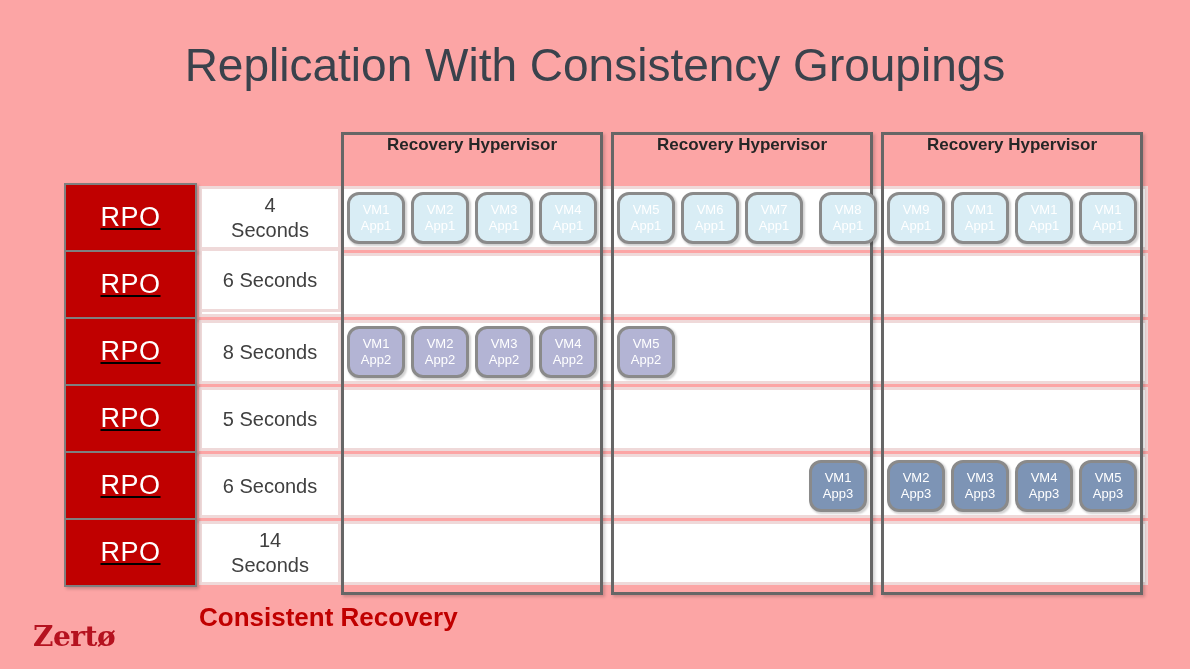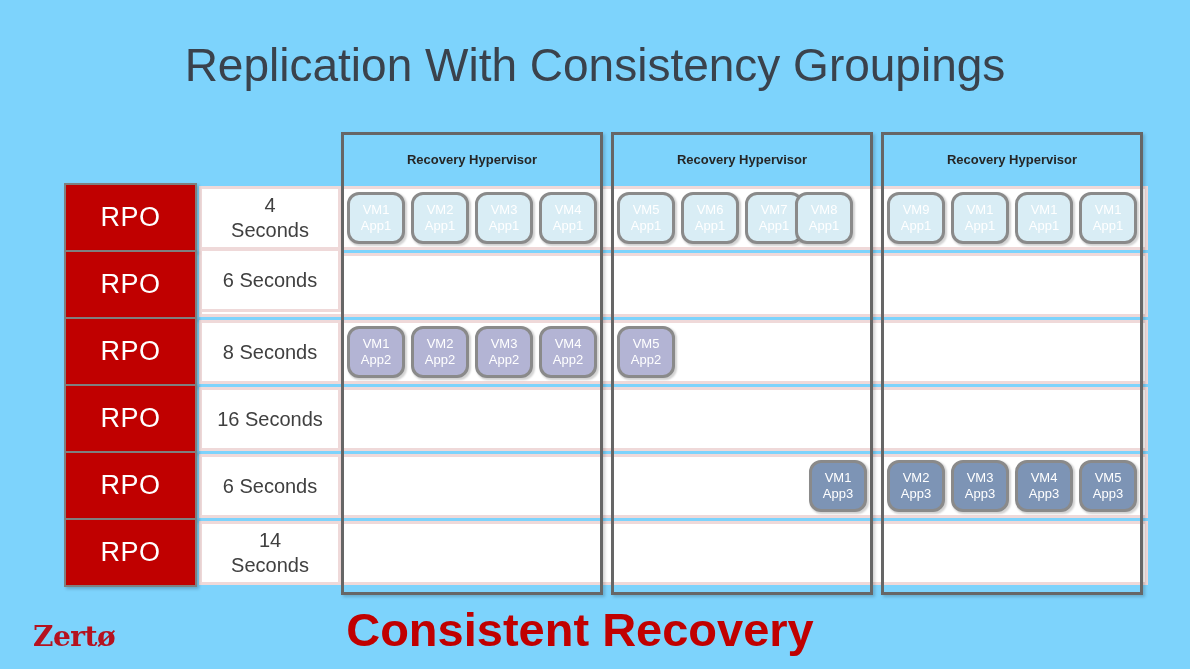--- a/index.html
+++ b/index.html
@@ -3,65 +3,66 @@
 <meta charset="utf-8">
 <style>
   :root{
     --rpo-red:#C00000; --caption-red:#C00000; --logo-red:#B5121F;
     --app1-fill:#D9EDF5; --app2-fill:#B3B4D4; --app3-fill:#7D94B5;
     --vm-border:#8A8A8A; --pink:#EFD9D9; --hyp-border:#666666;
     --title-color:#3A424C; --time-text:#404040; --header-text:#262626;
   }
   html,body{margin:0;padding:0;background:#e8e8e8;}
   .slide{
-    position:relative;width:1190px;height:669px;background:#7dd3fc;
+    position:relative;width:1190px;height:669px;background:#fca5a5;
     font-family:"Liberation Sans",sans-serif;overflow:hidden;margin:0 auto;
   }
   .slide-title{
     position:absolute;left:0;top:38px;width:100%;text-align:center;
     font-size:46px;font-weight:400;letter-spacing:0px;color:var(--title-color);
   }
   .hyp-panel{
     position:absolute;top:132px;width:256px;height:457px;
     border:3px solid var(--hyp-border);background:transparent;z-index:4;
     box-shadow:2px 2px 3px rgba(0,0,0,0.18);pointer-events:none;
   }
   .hyp-label{
-    display:block;text-align:center;margin-top:17px;
-    font-size:13px;font-weight:700;color:var(--header-text);
+    display:block;text-align:center;
+    font-size:17px;font-weight:700;color:var(--header-text);
   }
   .row-band{
     position:absolute;left:199px;width:943px;height:58px;
     border:3px solid var(--pink);background:#ffffff;z-index:1;
   }
   .time-cell{
     position:absolute;left:199px;width:136px;height:58px;
     border:3px solid var(--pink);background:#ffffff;z-index:2;
     display:flex;flex-direction:column;align-items:center;justify-content:center;
     font-size:20px;color:var(--time-text);line-height:25px;text-align:center;
   }
   .rpo-badge{
     position:absolute;left:64px;width:129px;height:65px;
     background:var(--rpo-red);border:2px solid #7F7F7F;z-index:3;
     display:flex;align-items:center;justify-content:center;
     box-shadow:2px 2px 3px rgba(0,0,0,0.2);
+    text-decoration:underline;
   }
   .rpo-badge span{color:#ffffff;font-size:27px;letter-spacing:0.5px;}
   .vm-box{
     position:absolute;width:52px;height:46px;border:3px solid var(--vm-border);
     border-radius:12px;z-index:5;display:flex;flex-direction:column;
     align-items:center;justify-content:center;color:#ffffff;font-size:13px;
     line-height:16px;box-shadow:1.5px 1.5px 2px rgba(0,0,0,0.18);
   }
   .vm-app1{background:var(--app1-fill);}
   .vm-app2{background:var(--app2-fill);}
   .vm-app3{background:var(--app3-fill);}
   .caption{
-    position:absolute;left:199px;top:602px;width:762px;text-align:center;
-    font-size:47px;font-weight:600;color:var(--caption-red);
+    position:absolute;left:199px;top:602px;width:762px;
+    font-size:26px;font-weight:600;color:var(--caption-red);
   }
   .logo{
     position:absolute;left:33px;top:620px;
     font-family:"DejaVu Serif",serif;font-weight:700;font-size:28px;
     color:var(--logo-red);letter-spacing:-0.5px;
   }
 </style>
 </head>
 <body>
 
@@ -86,21 +87,21 @@
       </div>
       <div class="row-band" style="top: 320px;"></div>
       <div class="time-cell" style="top: 320px; text-align: center;">
         <span>8 Seconds</span>
       </div>
       <div class="rpo-badge" style="top: 317px;">
         <span>RPO</span>
       </div>
       <div class="row-band" style="top: 387px;"></div>
       <div class="time-cell" style="top: 387px;">
-        <span>16 Seconds</span>
+        <span>5 Seconds</span>
       </div>
       <div class="rpo-badge" style="top: 384px;">
         <span>RPO</span>
       </div>
       <div class="row-band" style="top: 454px;"></div>
       <div class="time-cell" style="top: 454px;">
         <span>6 Seconds</span>
       </div>
       <div class="rpo-badge" style="top: 451px;">
         <span>RPO</span>
@@ -147,21 +148,21 @@
         <span>App1</span>
       </div>
       <div class="vm-box vm-app1" style="left: 681px; top: 192px;">
         <span>VM6</span>
         <span>App1</span>
       </div>
       <div class="vm-box vm-app1" style="left: 745px; top: 192px;">
         <span>VM7</span>
         <span>App1</span>
       </div>
-      <div class="vm-box vm-app1" style="left: 795px; top: 192px;">
+      <div class="vm-box vm-app1" style="left: 819px; top: 192px;">
         <span>VM8</span>
         <span>App1</span>
       </div>
       <div class="vm-box vm-app1" style="left: 887px; top: 192px; justify-content: center;">
         <span>VM9</span>
         <span>App1</span>
       </div>
       <div class="vm-box vm-app1" style="left: 951px; top: 192px;">
         <span>VM1</span>
         <span>App1</span>

